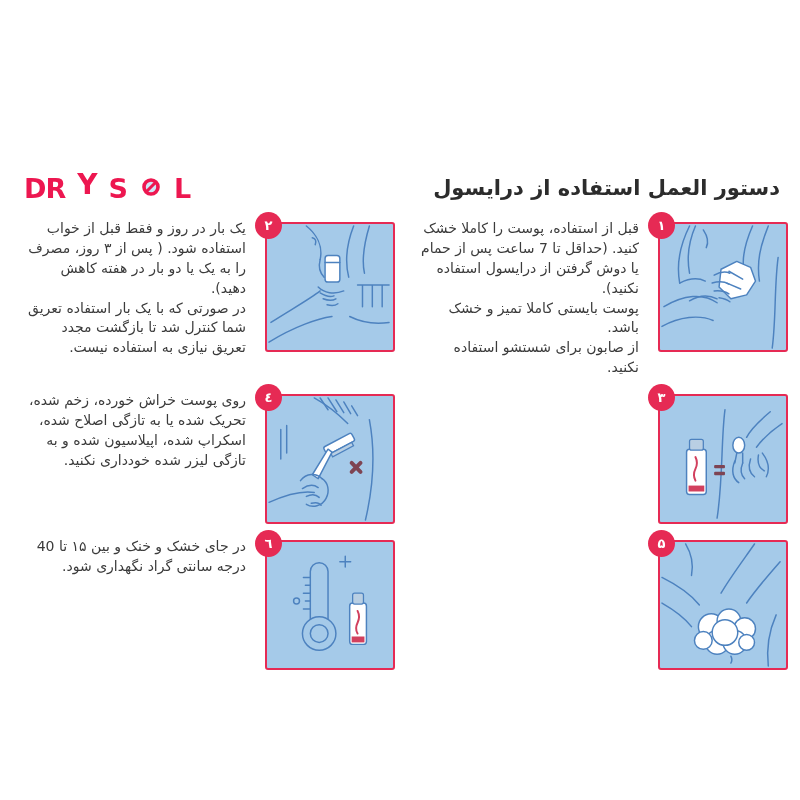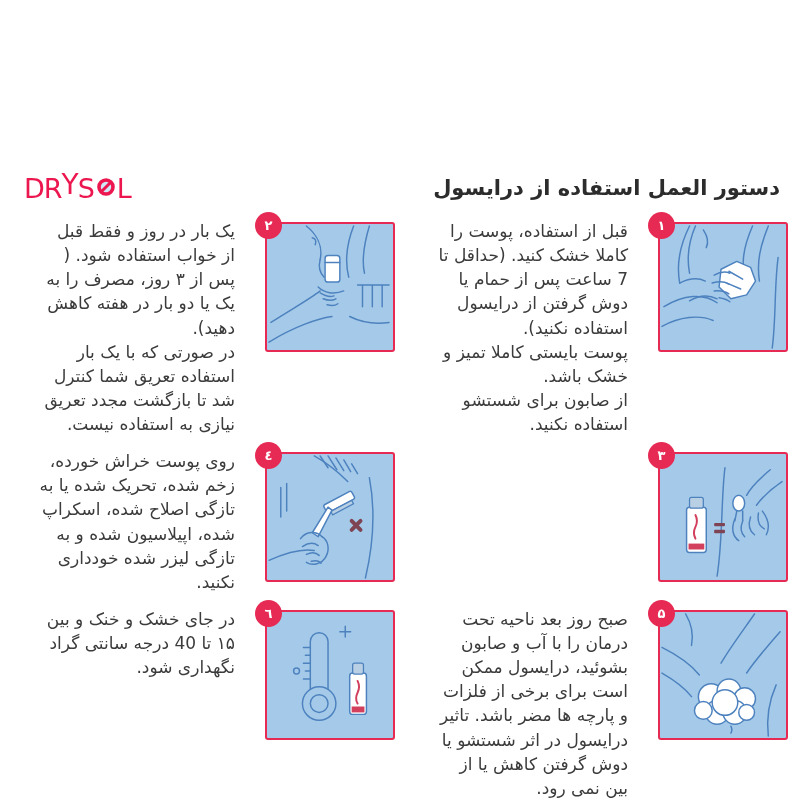--- a/index.html
+++ b/index.html
@@ -10,22 +10,22 @@
   }
   
   .header{
     display:flex;justify-content:space-between;align-items:center;
     margin:170px 0 16px;padding:0 12px 0 24px;height:36px;
   }
   .page-title{
     font-size:21px;font-weight:bold;color:var(--title);margin:8px;
   }
   .logo{
-    direction:ltr;display:flex;align-items:flex-end;gap:0;
-    color:var(--logo);font-weight:normal;font-size:27px;letter-spacing:-1px;
+    direction:ltr;display:flex;align-items:flex-end;gap:12px;
+    color:var(--logo);font-weight:bold;font-size:27px;letter-spacing:-1px;
     line-height:1;
   }
   .logo-y{position:relative;top:-3px;font-size:28px;}
   .logo-o{display:inline-block;margin:0 1px 1px 2px;}
   
   .steps{
     display:grid;grid-template-columns:1fr 1fr;
     column-gap:22px;row-gap:16px;
     padding:0 12px 0 24px;
   }
@@ -38,22 +38,22 @@
   }
   .illus svg{display:block;width:126px;height:126px;border-radius:2px;}
   .badge{
     position:absolute;top:-12px;left:-12px;z-index:2;
     width:27px;height:27px;border-radius:50%;
     background:var(--accent);color:#fff;
     display:flex;align-items:center;justify-content:center;
     font-size:13px;font-weight:bold;
   }
   .step-text{
-    flex:1;margin:-3px 15px 0;color:var(--text);
-    font-size:17px;line-height:1.42;text-align:right;
+    flex:1;margin:-3px 4px 0;color:var(--text);
+    font-size:14px;line-height:1.42;text-align:right;
     white-space:pre-line;
   }
   
   .ln{fill:none;stroke:var(--ill-line);stroke-width:1.5;stroke-linecap:round;stroke-linejoin:round;}
   .wh{fill:#ffffff;stroke:var(--ill-line);stroke-width:1.5;stroke-linejoin:round;}
   .cap{fill:var(--cap);stroke:var(--ill-line);stroke-width:1.3;}
   .lblline{fill:none;stroke:var(--label-red);stroke-width:2;stroke-linecap:round;}
   .lblband{fill:var(--label-red);}
   .mk{fill:none;stroke:var(--mark);stroke-width:4;stroke-linecap:round;}
   .mkfill{fill:var(--mark);}
@@ -212,21 +212,20 @@
           <circle cx="86" cy="88" r="11"></circle>
           <circle cx="58" cy="102" r="12"></circle>
           <circle cx="76" cy="102" r="12"></circle>
           <circle cx="44" cy="100" r="9"></circle>
           <circle cx="88" cy="102" r="8"></circle>
           <circle cx="66" cy="92" r="13"></circle>
         </g>
         <path class="ln" d="M72,116 q2,4 0,7"></path>
       </svg>
     </figure>
-    <p class="step-text">صبح روز بعد ناحیه تحت درمان را با آب و صابون بشوئید، درایسول ممکن است برای برخی از فلزات و پارچه ها مضر باشد. تاثیر درایسول در اثر شستشو یا دوش گرفتن کاهش یا از بین نمی رود.</p>
   </section>
 
   <section class="step">
     <figure class="illus">
       <span class="badge">٦</span>
       <svg viewBox="0 0 128 128">
         <g class="ln">
           <path d="M44,78 V30 a9,9 0 0 1 18,0 V78"></path>
           <circle cx="53" cy="93" r="17"></circle>
           <circle cx="53" cy="93" r="9"></circle>

